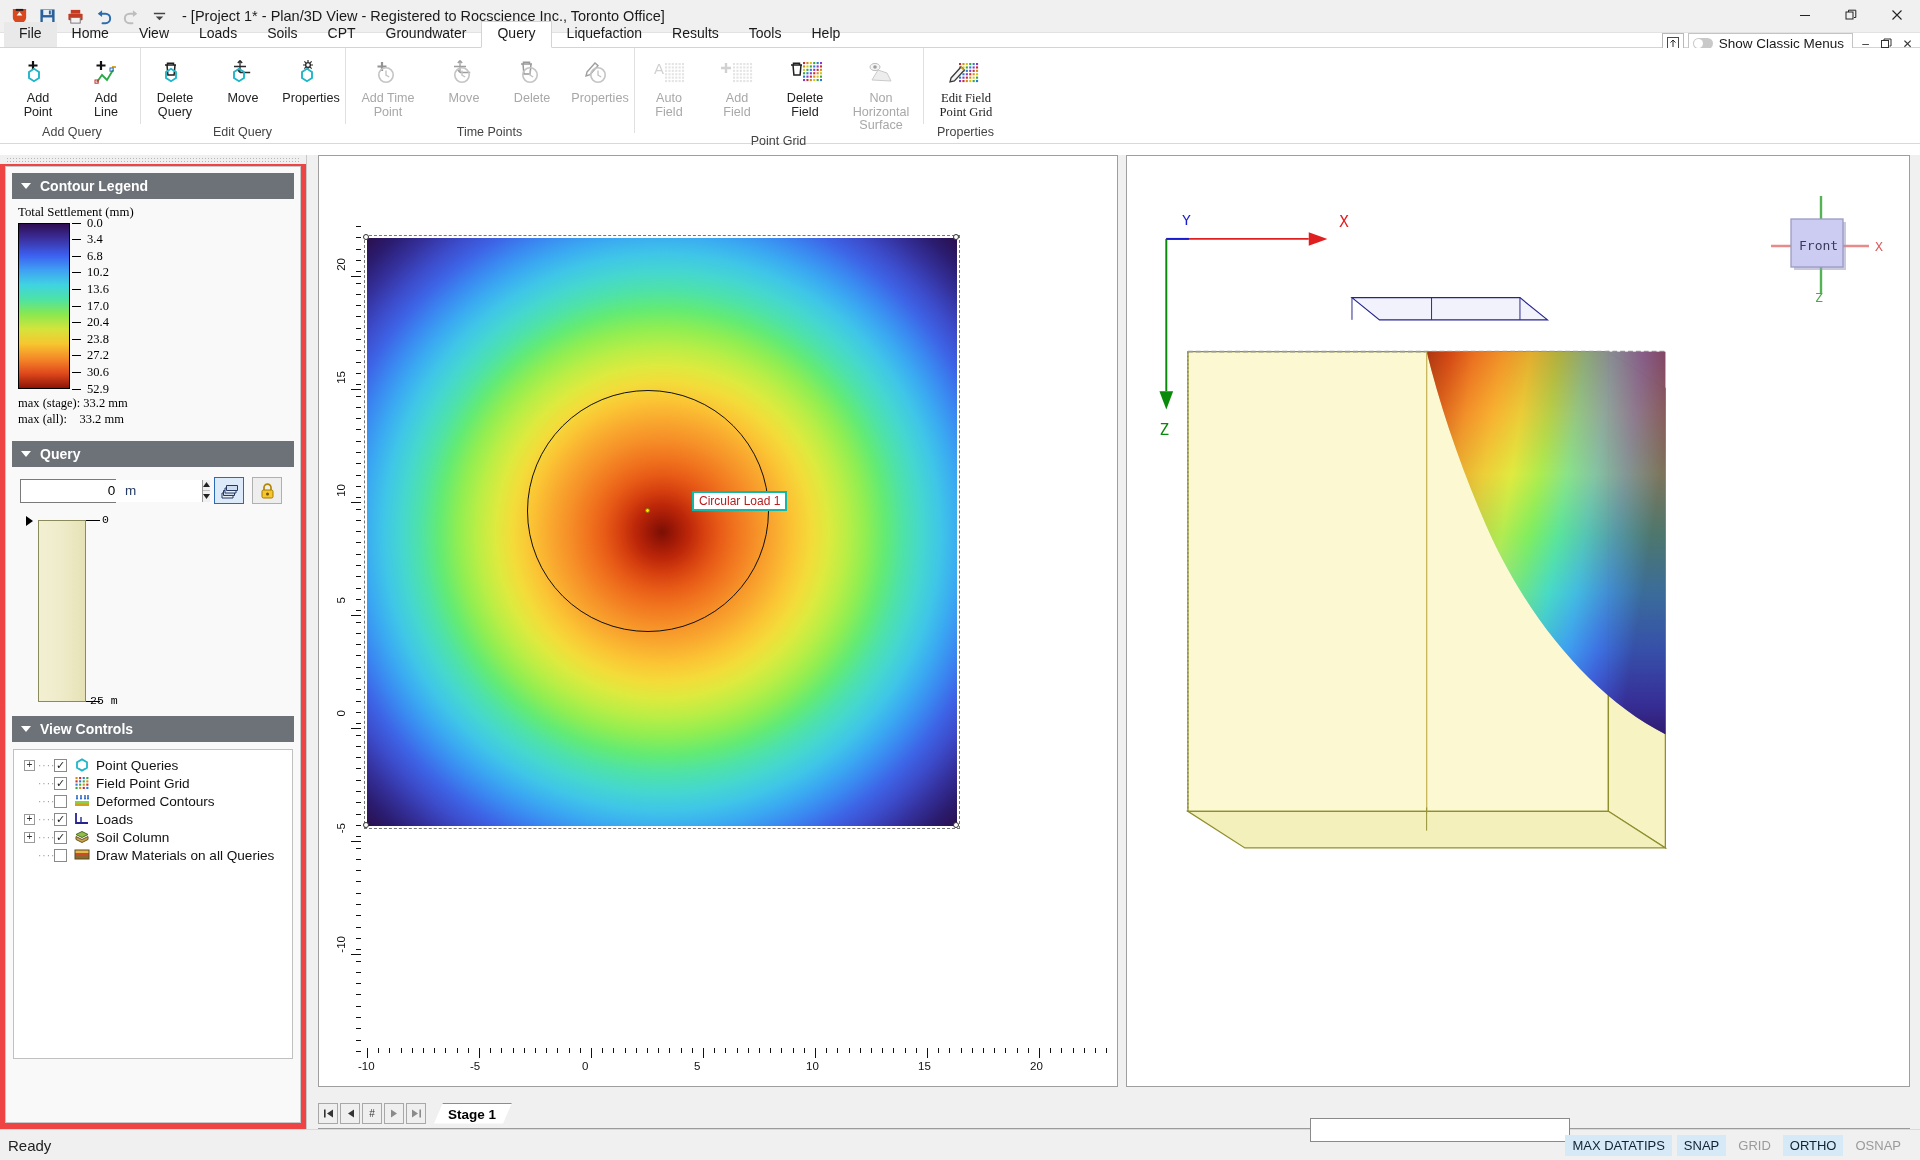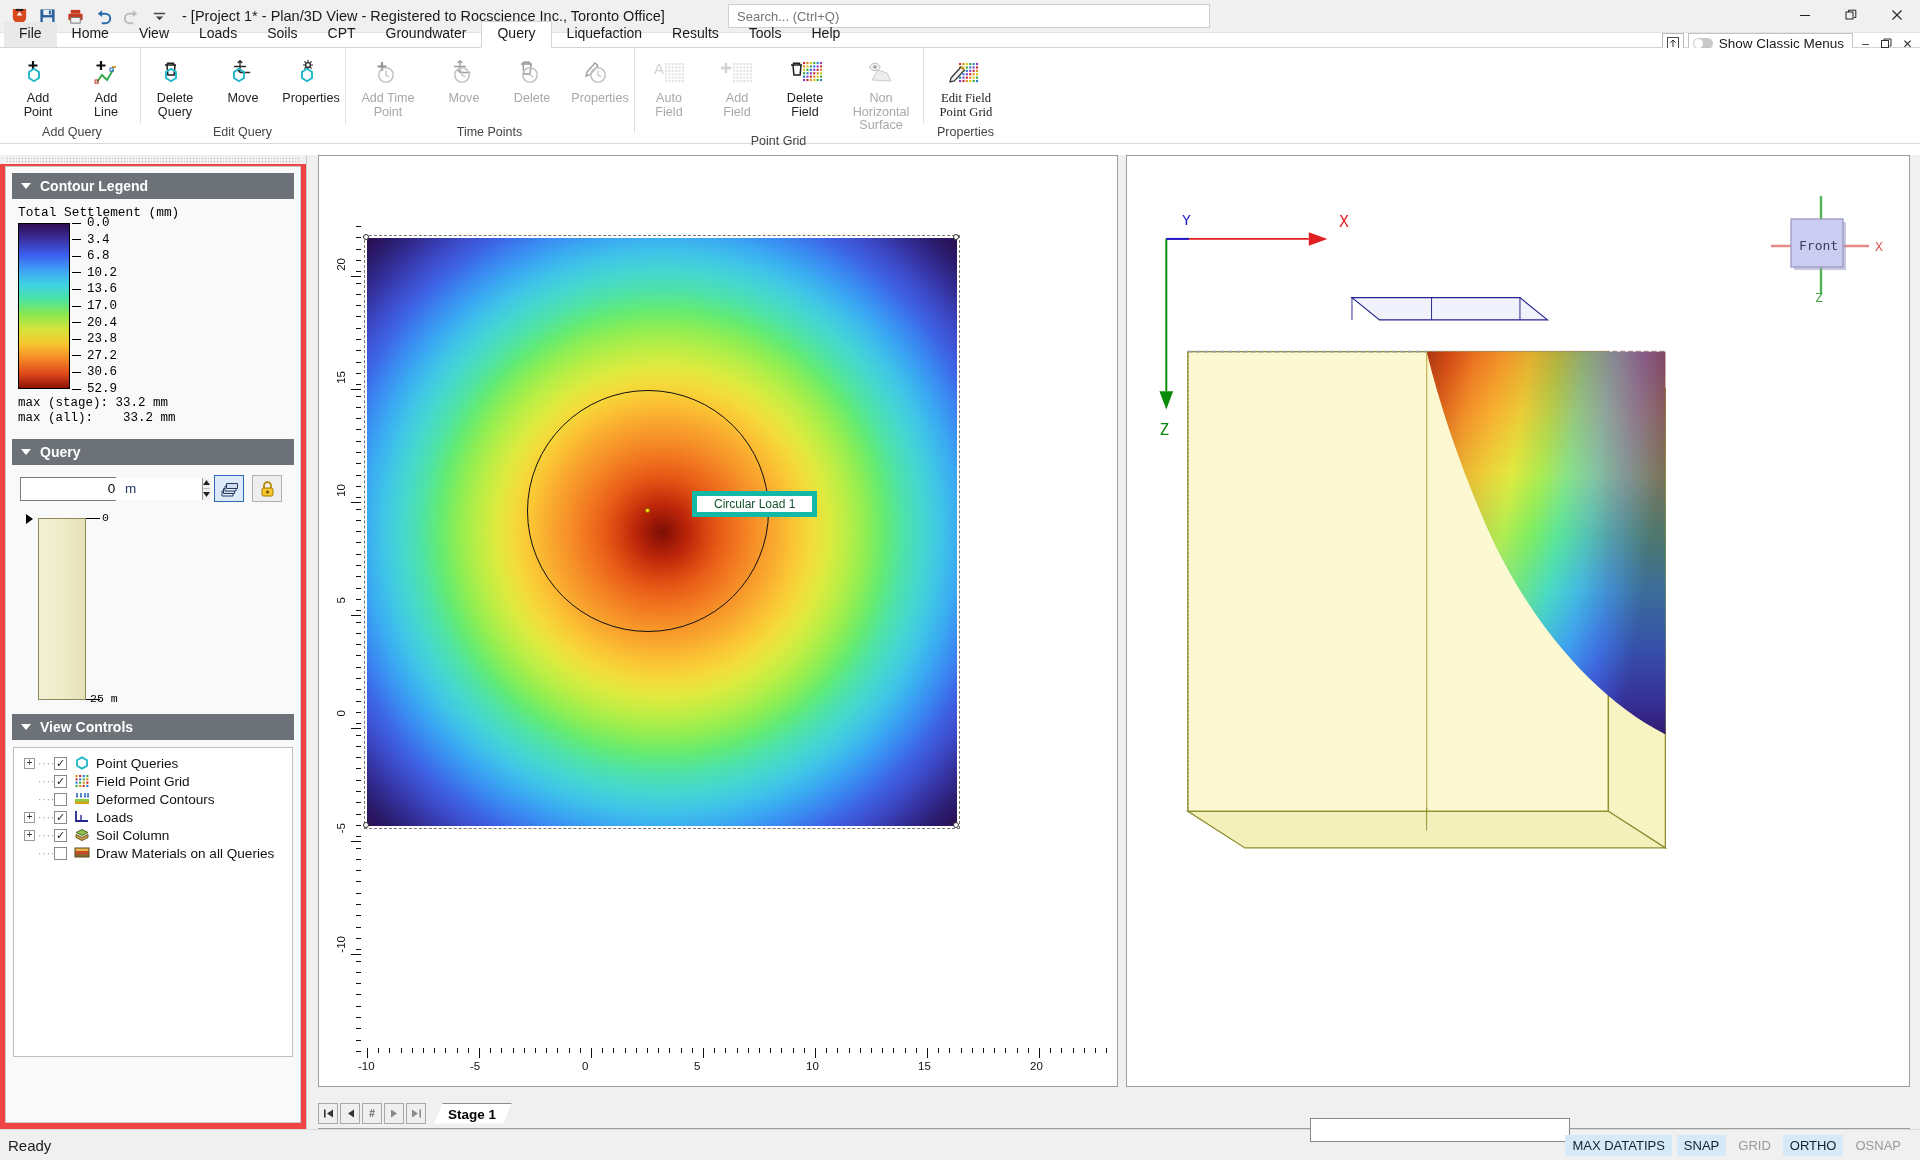--- a/index.html
+++ b/index.html
@@ -91,21 +91,21 @@
   }
   .panel-wrap{ position:absolute; left:5px; right:5px; top:11px; bottom:6px;
     background:#f9f9f9; border:1px solid #c8c8c8; overflow:hidden; }
   .sect-head{
     height:26px; background:#6d7278; color:#ffffff; display:flex; align-items:center;
     gap:9px; padding-left:9px; font-size:14px; font-weight:bold; margin:6px 6px 0 6px;
   }
   .caret-down{ width:0;height:0;border-left:5px solid transparent;border-right:5px solid transparent;border-top:6px solid #fff; }
 
   
-  .legend-body{ padding:6px 0 0 12px; font-family:Liberation Mono, monospace; font-size:12.5px; color:#000; }
+  .legend-body{ padding:6px 0 0 12px; font-family:Liberation Serif, serif; font-size:12.5px; color:#000; }
   .legend-title{ font-size:12.8px; margin-bottom:3px; letter-spacing:0px;}
   .legend-row{ display:flex; }
   .legend-bar{
     width:52px; height:166px; border:1px solid #000; flex:none;
     background:linear-gradient(to bottom,
       #2e0d52 0%, #3b2f9e 9%, #3c5ff0 19%, #3f9ff4 28%,
       #3fd3e2 37%, #4de3a4 46%, #8ae84e 55%, #d4e43c 64%,
       #f7c62f 73%, #f58a28 82%, #e04a1c 91%, #8e1406 100%);
   }
   .legend-ticks{ position:relative; width:190px; }
@@ -170,22 +170,22 @@
         #f1751f 18%, #f69028 22.5%, #f9a92f 27%, #fbc434 31.5%, #f3dc3a 36%,
         #ddea3e 40%, #b9ee46 44.5%, #8fee52 49%, #63eb73 53.5%, #4ee2a8 58%,
         #45d7cf 62.5%, #3fc5e8 67%, #3aa8f2 71.5%, #3a87f1 76%, #3d64e6 80.5%,
         #3c4ccb 85%, #35329f 90%, #2b1d72 95%, #2a0f4d 100%);
   }
   .contour-ring{
     position:absolute; border-radius:50%; border:1.4px solid #111;
   }
   .load-dot{ position:absolute; width:5px;height:5px;border-radius:50%;background:#ffe100; border:1px solid #8a7400;}
   .tooltip-box{
-    position:absolute; background:#ffffff; border:5px solid #14b8a6; padding:1px 17px;
-    font-size:12px; color:#14532d; white-space:nowrap; font-family:"Liberation Sans",sans-serif;
+    position:absolute; background:#ffffff; border:2px solid #14b8a6; padding:1px 5px;
+    font-size:12px; color:#b91c1c; white-space:nowrap; font-family:"Liberation Sans",sans-serif;
   }
   .handle{ position:absolute; width:6px; height:6px; border:1px solid #333; background:#fff; border-radius:50%; }
   .sel-dash{ position:absolute; border:1px dashed #777; }
 
   
   .stagebar{ position:absolute; left:10px; bottom:4px; height:24px; display:flex; align-items:center; }
   .navbtn{ width:20px; height:21px; border:1px solid #a8a8a8; background:#efefef; display:flex;
     align-items:center; justify-content:center; margin-right:2px; cursor:pointer; font-size:10px; color:#333;}
   .stage-tab{
     margin-left:6px; padding:2px 16px 2px 14px; font-size:13.5px; font-weight:bold; color:#000;
@@ -249,21 +249,20 @@
         </svg>
     </div>
     <div class="qat-btn">
       <svg width="15" height="15" viewBox="0 0 16 16">
           <rect x="2" y="4" width="12" height="1.6" fill="#444"></rect>
           <path d="M4 8h8l-4 4z" fill="#444"></path>
         </svg>
     </div>
   </div>
   <div class="title-text">- [Project 1* - Plan/3D View - Registered to Rocscience Inc., Toronto Office]</div>
-  <input id="searchbox" placeholder="Search... (Ctrl+Q)" style="">
   <div class="wincontrols">
     <div class="wc">
       <svg width="12" height="12" viewBox="0 0 12 12">
           <rect x="1" y="6" width="10" height="1" fill="#222"></rect>
         </svg>
     </div>
     <div class="wc">
       <svg width="12" height="12" viewBox="0 0 12 12">
           <rect x="1" y="3" width="7" height="7" fill="none" stroke="#222"></rect>
           <path d="M3.5 3V1.2h7.3v7.3H9" fill="none" stroke="#222"></path>

